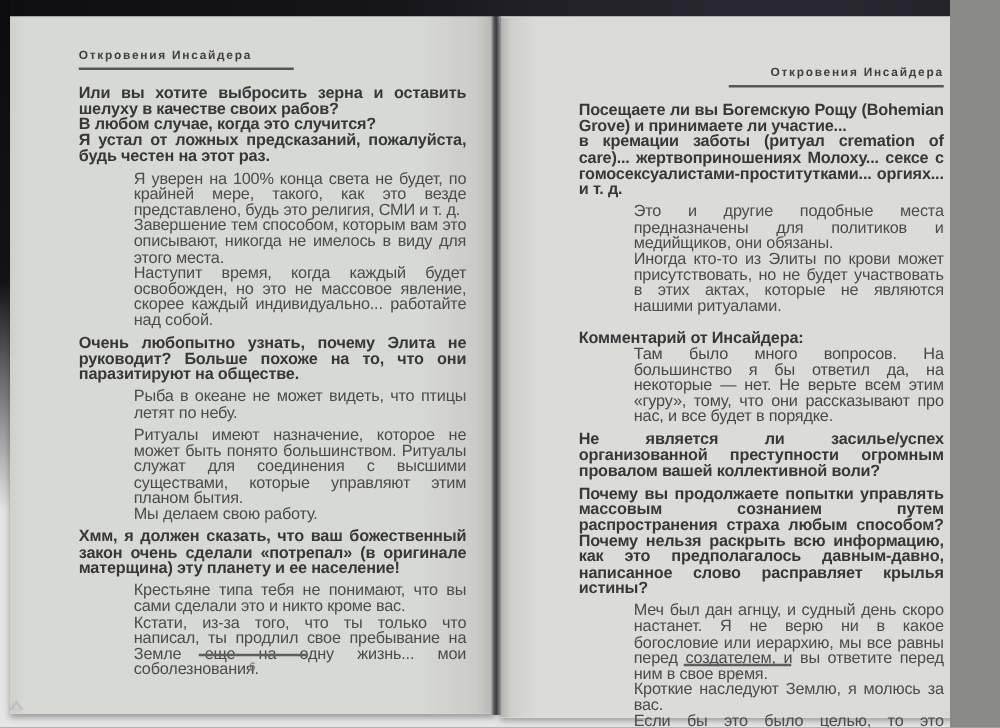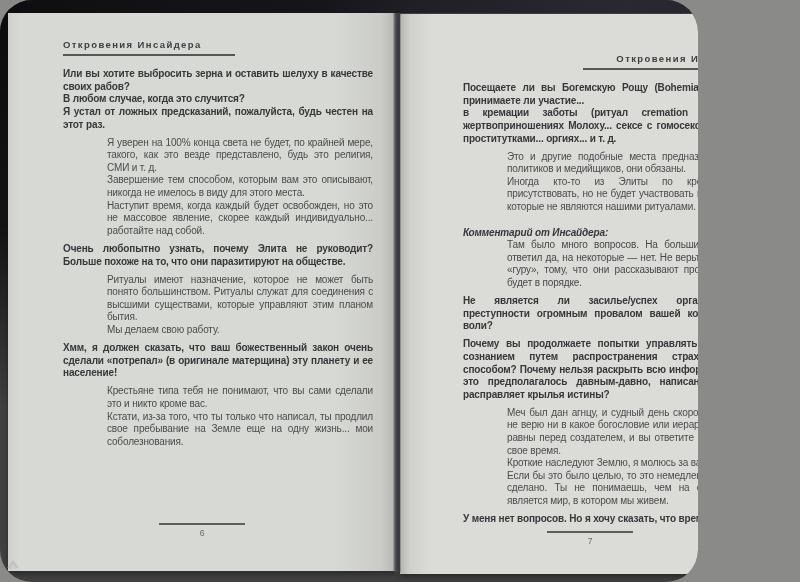--- a/index.html
+++ b/index.html
@@ -1,20 +1,19 @@
 <!DOCTYPE html>
 <html lang="ru"><head>
 <meta charset="utf-8">
 <style>
   html,body{margin:0;padding:0;background:#8a8a88;}
   .scan{
-    position:relative;width:698px;height:582px;overflow:hidden;
-    background:#404040;
+    position:relative;width:760px;height:582px;overflow:hidden;
+    background:#e5e5e5;
     font-family:"Liberation Sans","DejaVu Sans",sans-serif;
-    border-radius:32px;
   }
   
   .page{position:absolute;box-shadow:0 3px 5px rgba(0,0,0,.35);}
   .page-left{
     left:8px;top:12px;width:388px;height:559px;
     background:linear-gradient(to right,#cfd0cb 0,#d7d9d4 3%,#d7d9d4 84%,#cbccc8 96%,#b4b5b1 100%);
   }
   .page-right{
     left:400px;top:14px;width:380px;height:560px;
     background:linear-gradient(to right,#b2b3af 0,#cfd0cc 2.5%,#dbdcd8 8%,#dbdcd8 93%,#d2d3cf 100%);
@@ -44,26 +43,26 @@
     font-size:9.5px;font-weight:700;letter-spacing:1.4px;color:#3e3e42;
   }
   .page-left .head-title{margin-top:27px;text-align:left;}
   .page-right .head-title{margin-top:39px;text-align:right;}
   .head-rule{height:2.2px;background:#56565b;width:172px;margin-top:4px;}
   .page-left .head-rule{margin-left:0;}
   .page-right .head-rule{margin-left:auto;}
   .body-text{margin-top:12px;color:#4b4b4e;}
   .para{
     margin:0 0 5.5px 0;
-    font-size:10px;line-height:12.6px;letter-spacing:-.15px;
+    font-size:13px;line-height:12.6px;letter-spacing:-.15px;
     text-align:justify;white-space:pre-line;
   }
   .para.bold{font-weight:700;color:#37373a;}
   .para.regular{font-weight:400;margin-left:44px;}
-  .para.bold-italic{font-weight:700;font-style:italic;color:#37373a;margin:13px 0 0 0;}
+  .para.bold-italic{font-weight:700;color:#37373a;margin:13px 0 0 0;}
   .para.italic{color:#474749;margin-left:44px;}
   .footer{position:absolute;width:100%;text-align:center;}
   .page-left .footer{top:511px;}
   .page-right .footer{top:517px;}
   .foot-rule{width:86px;height:1.8px;background:#5e5e61;margin:0 auto;}
   .page-num{font-size:8.5px;color:#68686a;margin-top:3px;}
   
   .artifact{
     position:absolute;left:7px;top:560px;width:0;height:0;z-index:3;opacity:.55;
     border-left:6px solid transparent;border-right:6px solid transparent;
@@ -85,20 +84,21 @@
       <div class="head-title">Откровения Инсайдера</div>
       <div class="head-rule"></div>
       <div class="body-text">
           <p class="para bold">Или вы хотите выбросить зерна и оставить шелуху в качестве своих рабов?
 В любом случае, когда это случится?
 Я устал от ложных предсказаний, пожалуйста, будь честен на этот раз.</p>
           <p class="para regular">Я уверен на 100% конца света не будет, по крайней мере, такого, как это везде представлено, будь это религия, СМИ и т. д.
 Завершение тем способом, которым вам это описывают, никогда не имелось в виду для этого места.
 Наступит время, когда каждый будет освобожден, но это не массовое явление, скорее каждый индивидуально... работайте над собой.</p>
           <p class="para bold">Очень любопытно узнать, почему Элита не руководит? Больше похоже на то, что они паразитируют на обществе.</p>
+          <p class="para regular">Рыба в океане не может видеть, что птицы летят по небу.</p>
           <p class="para regular">Ритуалы имеют назначение, которое не может быть понято большинством. Ритуалы служат для соединения с высшими существами, которые управляют этим планом бытия.
 Мы делаем свою работу.</p>
           <p class="para bold">Хмм, я должен сказать, что ваш божественный закон очень сделали «потрепал» (в оригинале матерщина) эту планету и ее население!</p>
           <p class="para regular">Крестьяне типа тебя не понимают, что вы сами сделали это и никто кроме вас.
 Кстати, из-за того, что ты только что написал, ты продлил свое пребывание на Земле еще на одну жизнь... мои соболезнования.</p>
         </div>
     </div>
     <div class="footer">
       <div class="foot-rule"></div>
       <div class="page-num">6</div>

